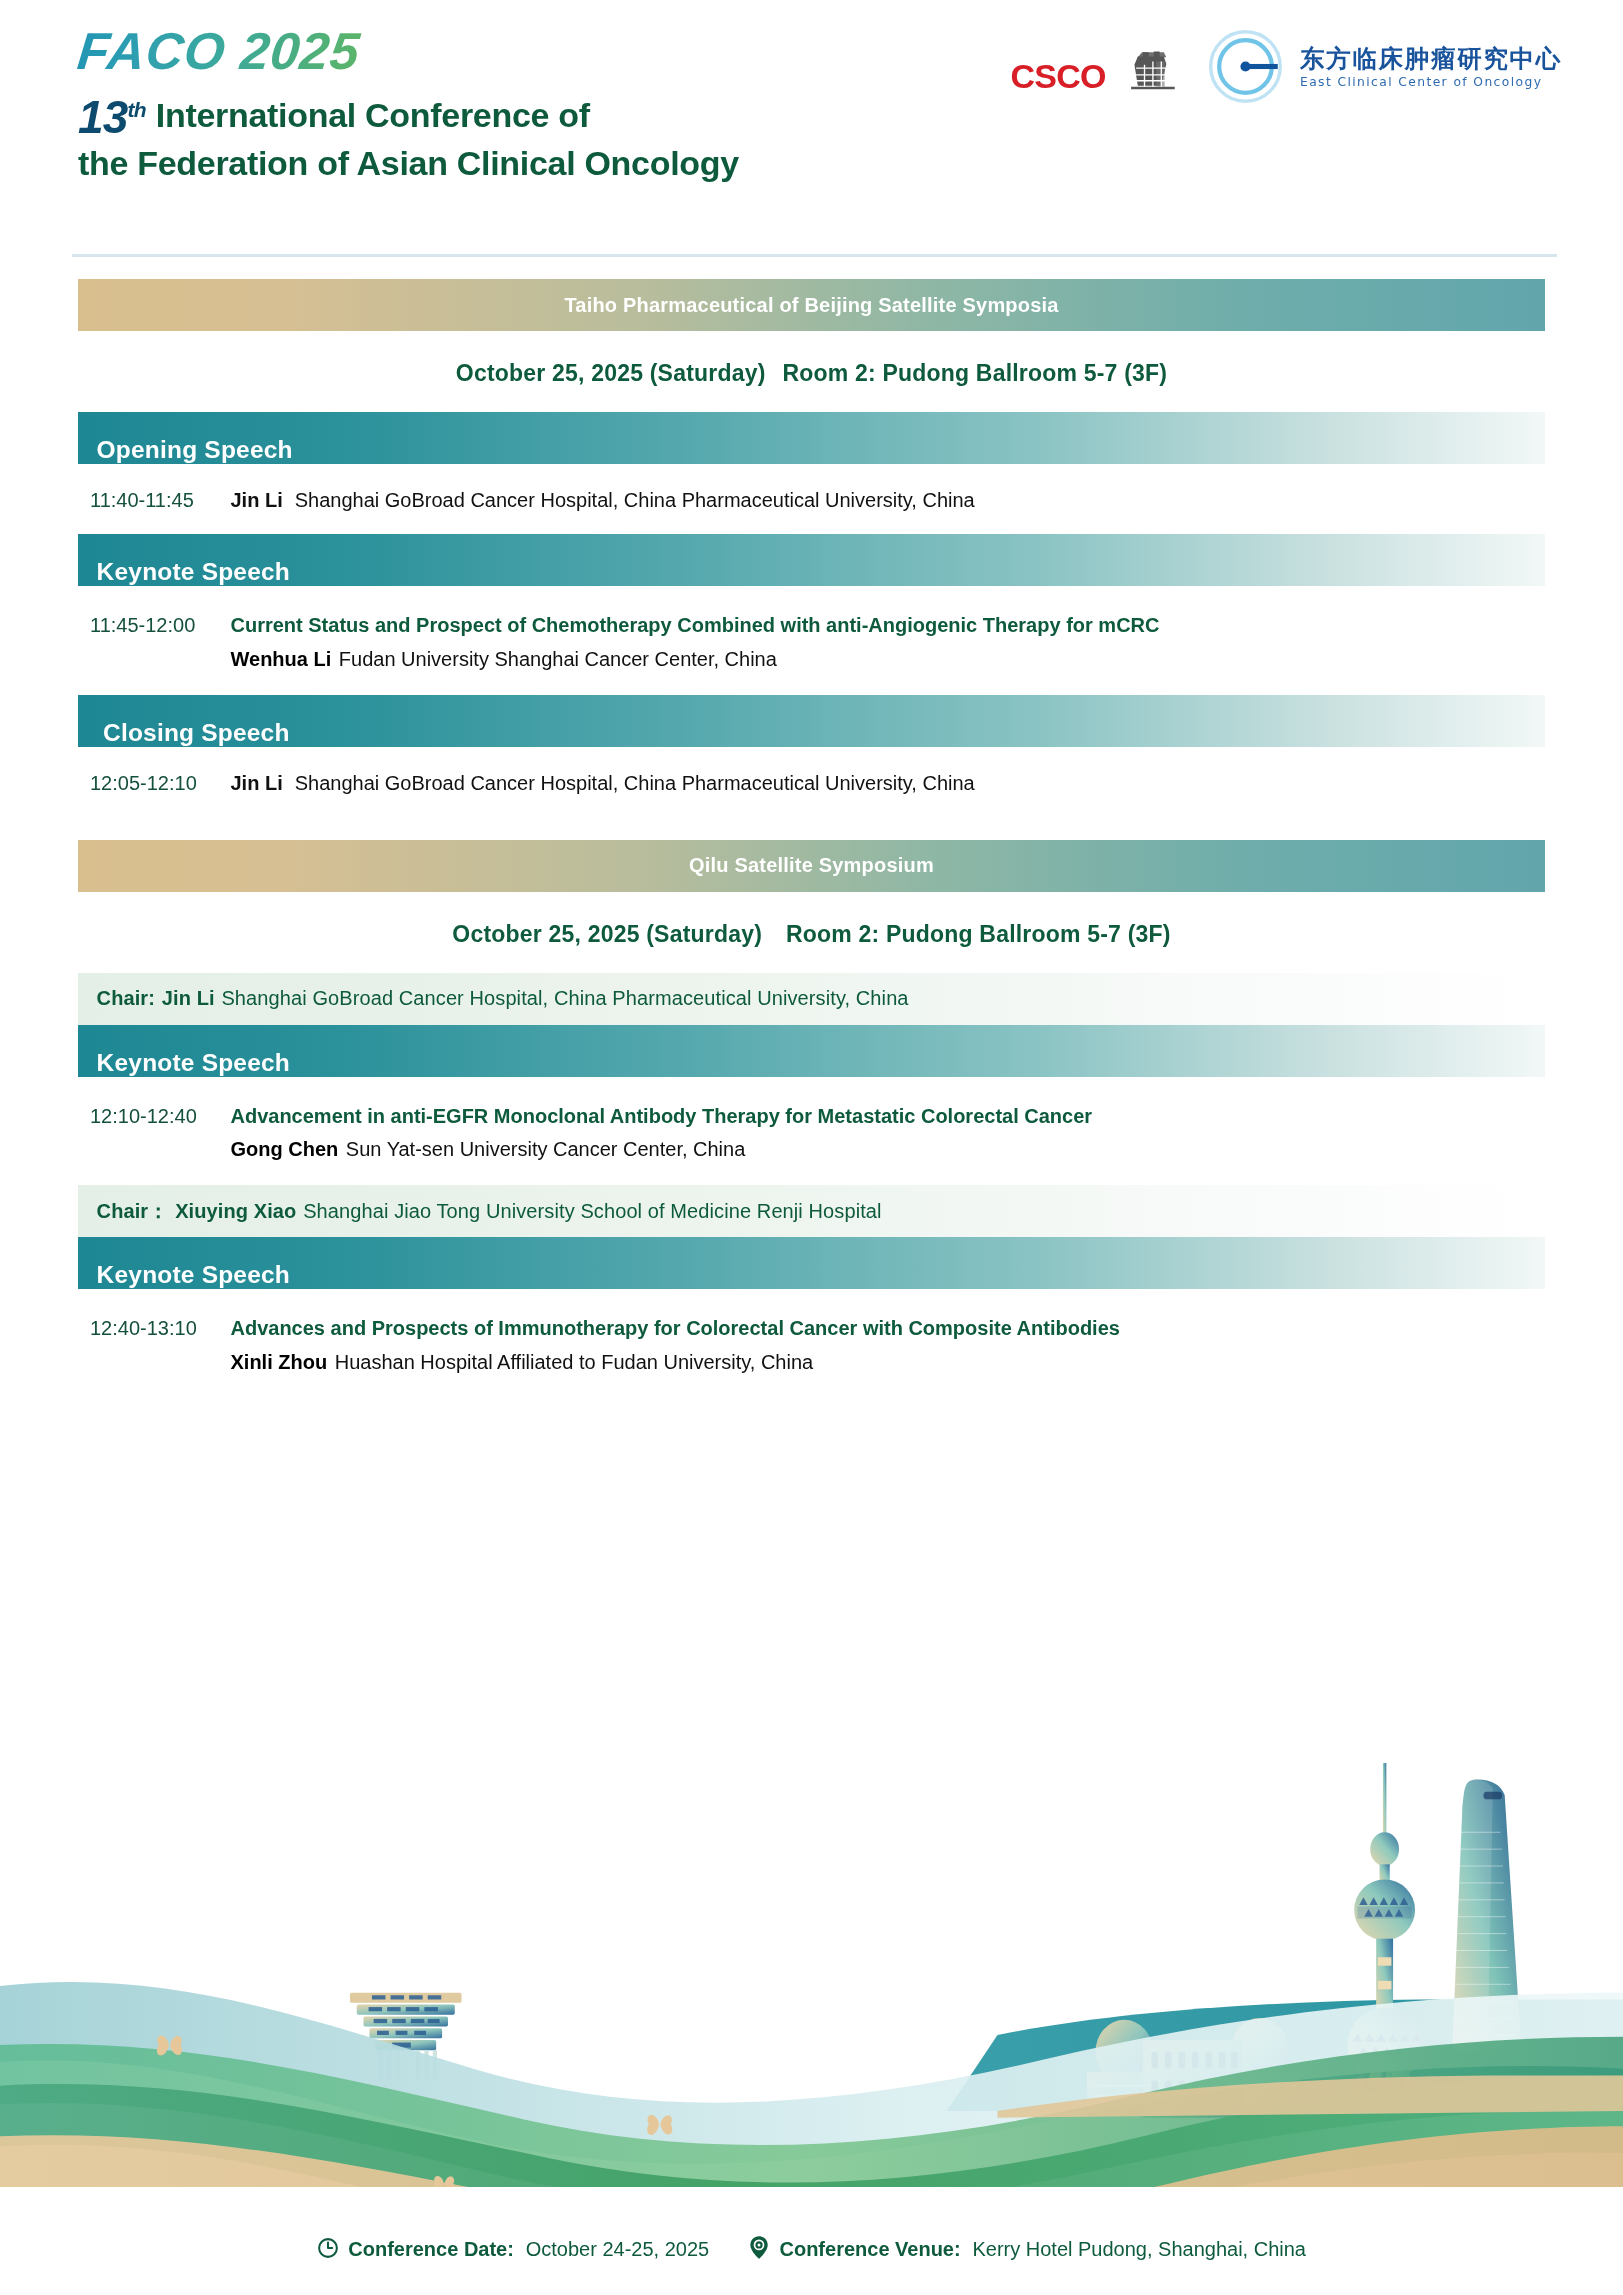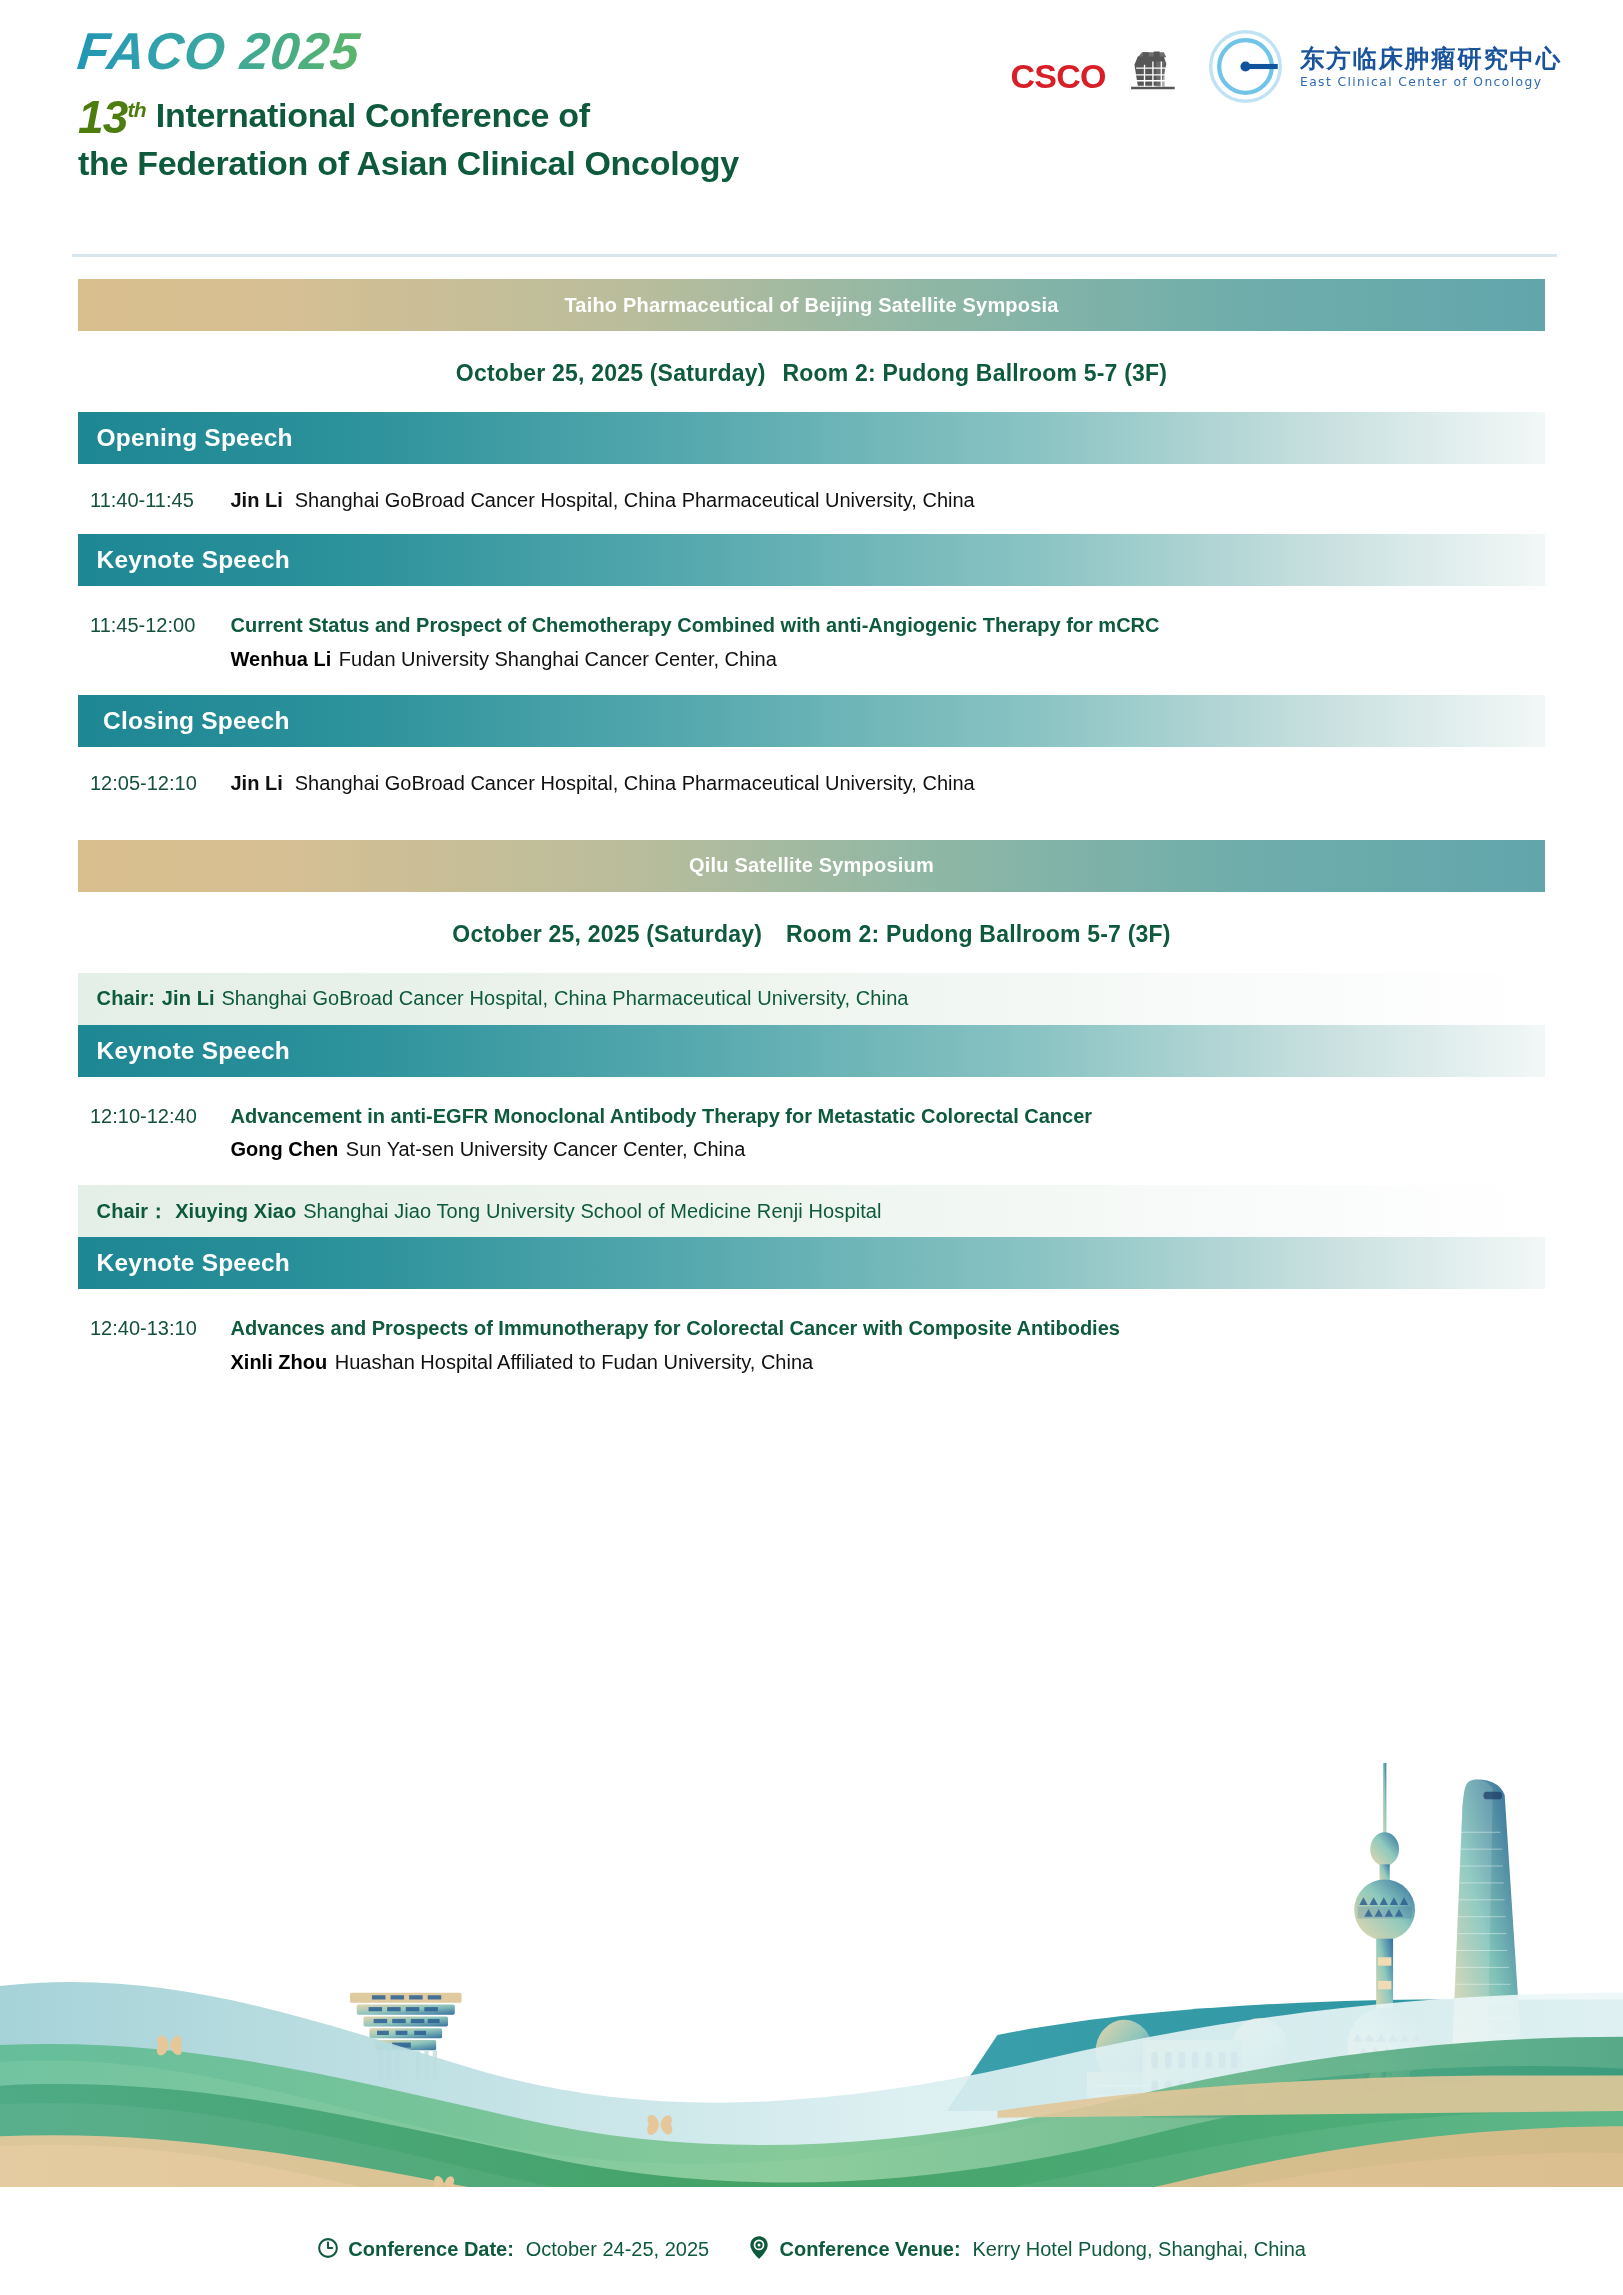--- a/index.html
+++ b/index.html
@@ -33,21 +33,21 @@
     -webkit-background-clip: text;
     background-clip: text;
     color: transparent;
     -webkit-text-fill-color: transparent;
     display: inline-block;
     transform: skewX(-6deg);
   }
   .title-block { margin-top: 17px; }
   .title-line1 { display: flex; align-items: flex-start; }
   .ordinal {
-    color: #4d7c0f;
+    color: #0c4a6e;
     font-size: 46px;
     font-weight: 800;
     font-style: italic;
     line-height: 1;
     letter-spacing: -0.8px;
   }
   .ordinal .sup {
     font-size: 21px;
     vertical-align: super;
     font-style: italic;
@@ -139,21 +139,21 @@
     font-size: 23px;
     font-weight: 800;
     padding: 29px 0 25px 0;
     letter-spacing: 0.2px;
   }
   .date-line .gap { display: inline-block; width: 17px; }
 
   .section-bar {
     height: 52px;
     display: flex;
-    align-items: center;
+    align-items: flex-end;
     background: linear-gradient(90deg, #1d8793 0%, #2b919b 18%, #56a9ae 42%, #8cc4c4 66%, #c8e0df 85%, #f2f8f7 100%);
     margin-top: 0;
   }
   .section-bar-text {
     color: #ffffff;
     font-size: 24.5px;
     font-weight: 800;
     padding-left: 18.6px;
     letter-spacing: 0.2px;
   }

